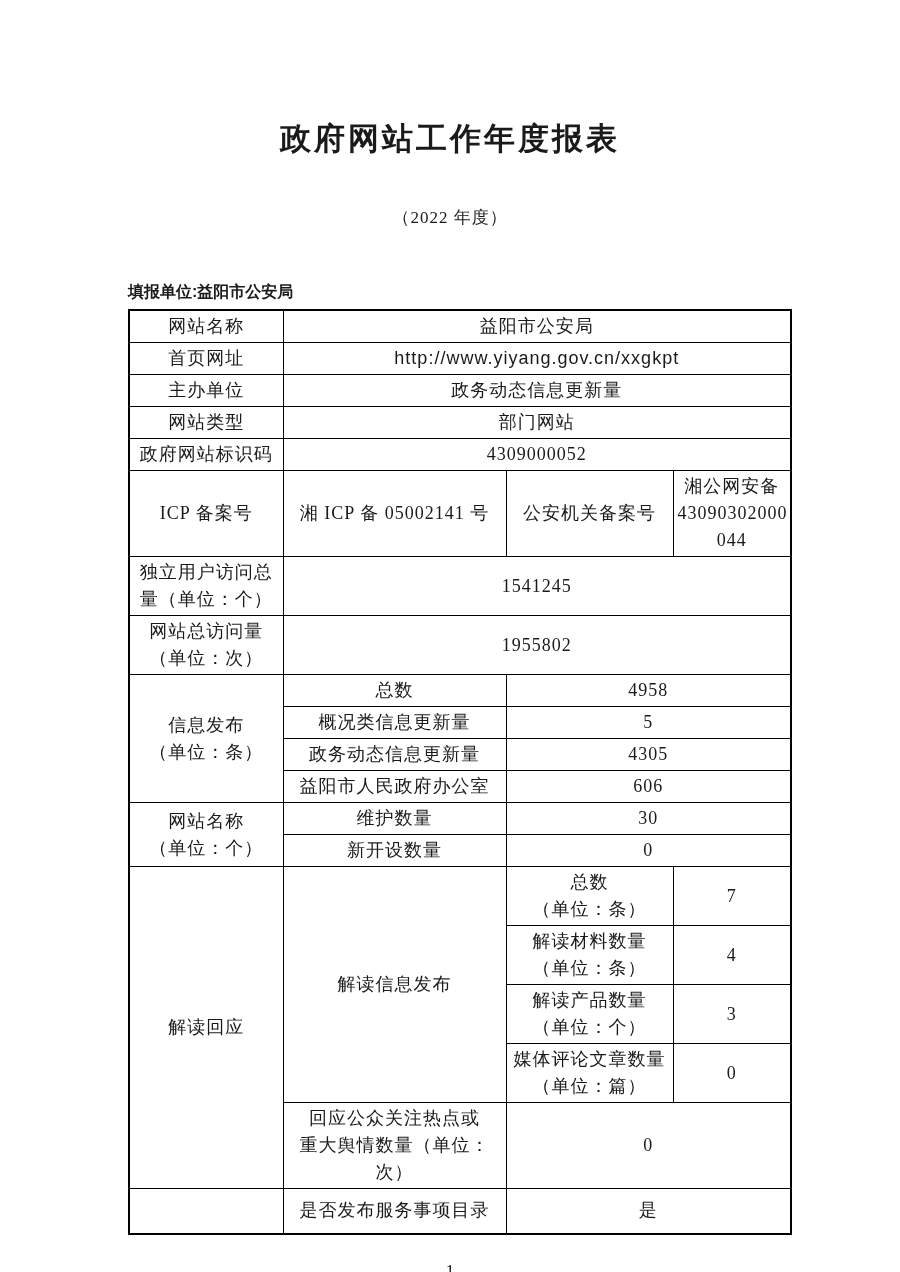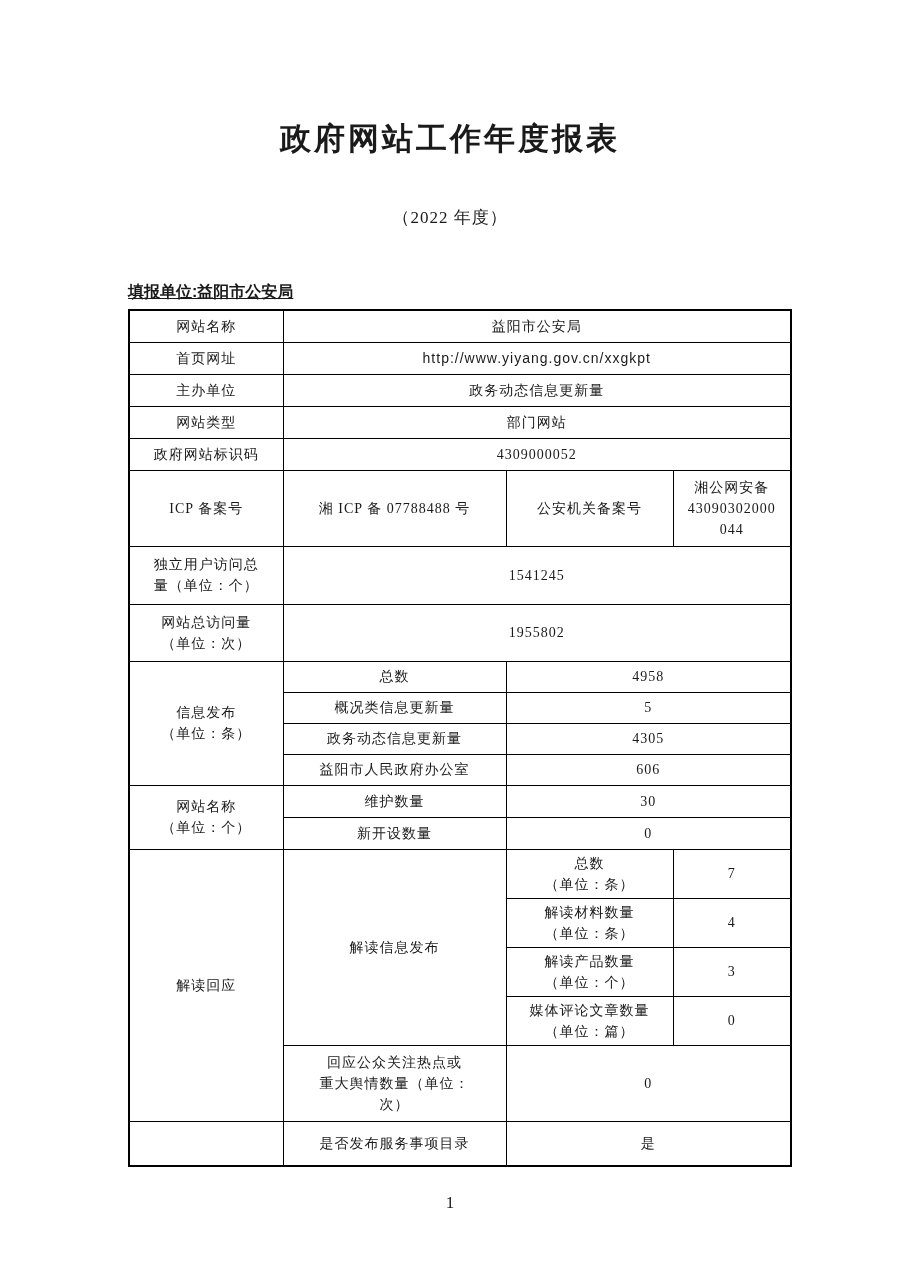--- a/index.html
+++ b/index.html
@@ -34,34 +34,33 @@
     font-size: 17px;
     line-height: 22px;
     letter-spacing: 1px;
   }
   .unit-line {
     margin: 52px 0 0 128px;
     font-family: "Liberation Sans", "DejaVu Sans", sans-serif;
     font-weight: bold;
     font-size: 16px;
     line-height: 21px;
-    text-decoration: underline;
   }
   table.report {
     margin: 7px 0 0 128px;
     width: 662px;
     border-collapse: collapse;
     table-layout: fixed;
     border: 2px solid #000;
   }
   table.report td {
     border: 1px solid #000;
     text-align: center;
     vertical-align: middle;
-    font-size: 14px;
+    font-size: 18px;
     line-height: 1.5;
     padding: 2px 4px;
     white-space: pre-line;
     letter-spacing: 1px;
     overflow: hidden;
   }
   td.mono {
     font-family: Liberation Sans, sans-serif;
     font-size: 15px;
     letter-spacing: 1px;
@@ -113,21 +112,21 @@
       <tr class="h32">
         <td>网站类型</td>
         <td colspan="3">部门网站</td>
       </tr>
       <tr class="h32">
         <td>政府网站标识码</td>
         <td colspan="3">4309000052</td>
       </tr>
       <tr class="h76">
         <td>ICP 备案号</td>
-        <td>湘 ICP 备 07788488 号</td>
+        <td>湘 ICP 备 05002141 号</td>
         <td>公安机关备案号</td>
         <td>湘公网安备
 43090302000
 044</td>
       </tr>
       <tr class="h58">
         <td>独立用户访问总
 量（单位：个）</td>
         <td colspan="3">1541245</td>
       </tr>

